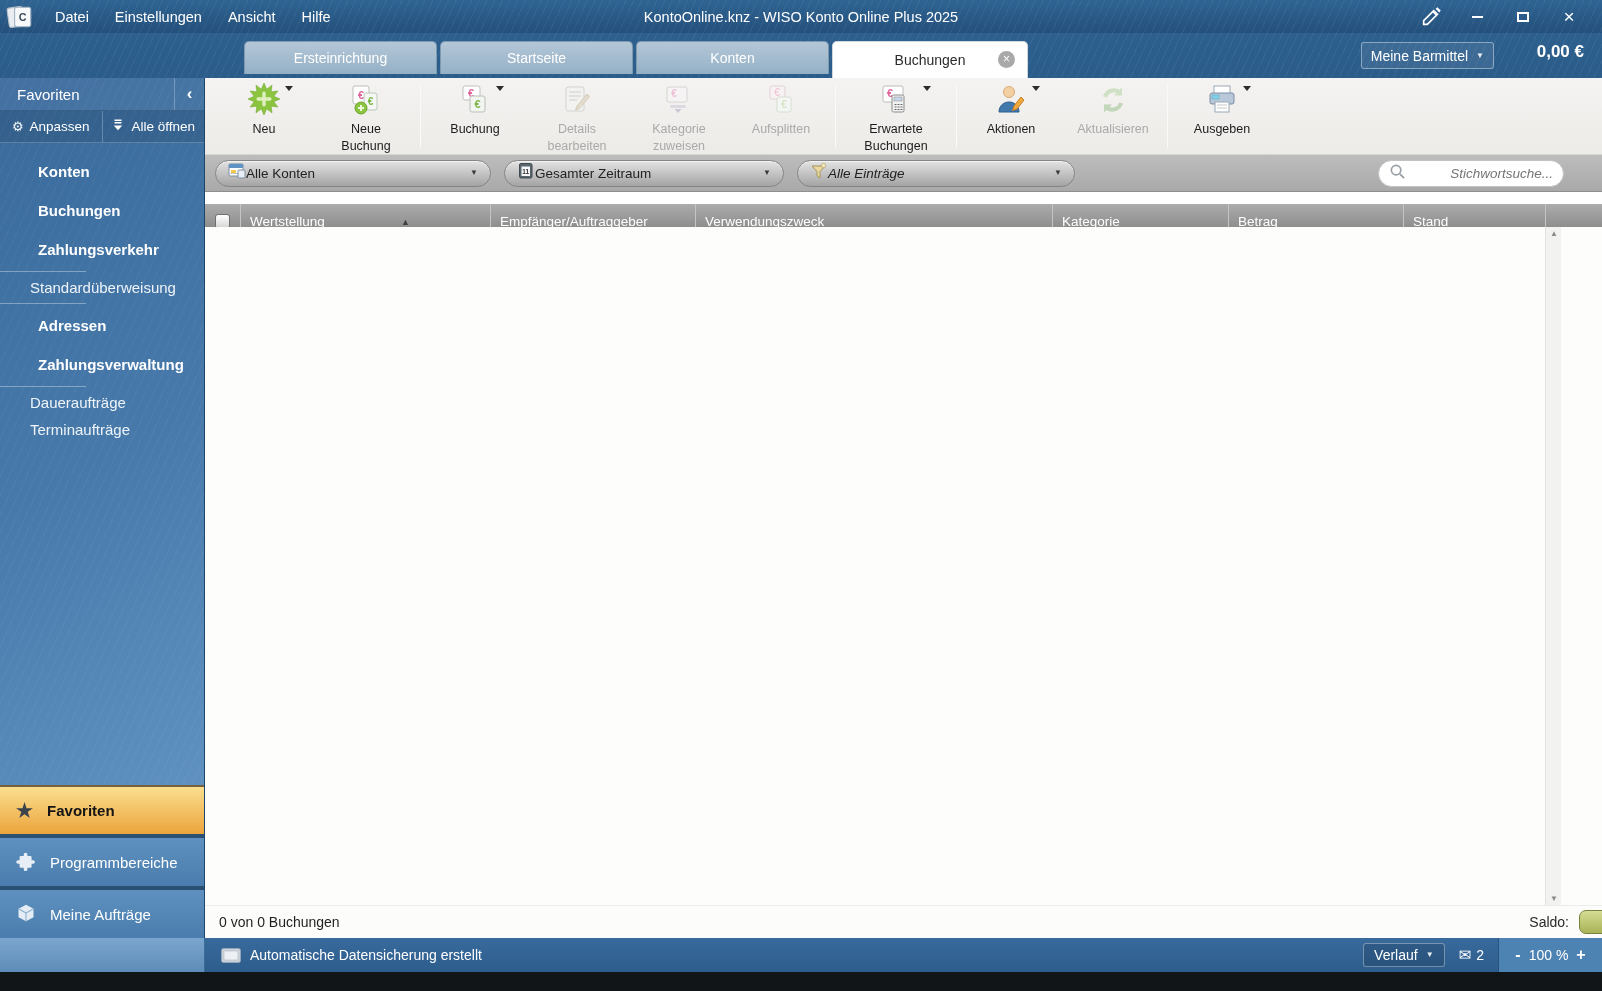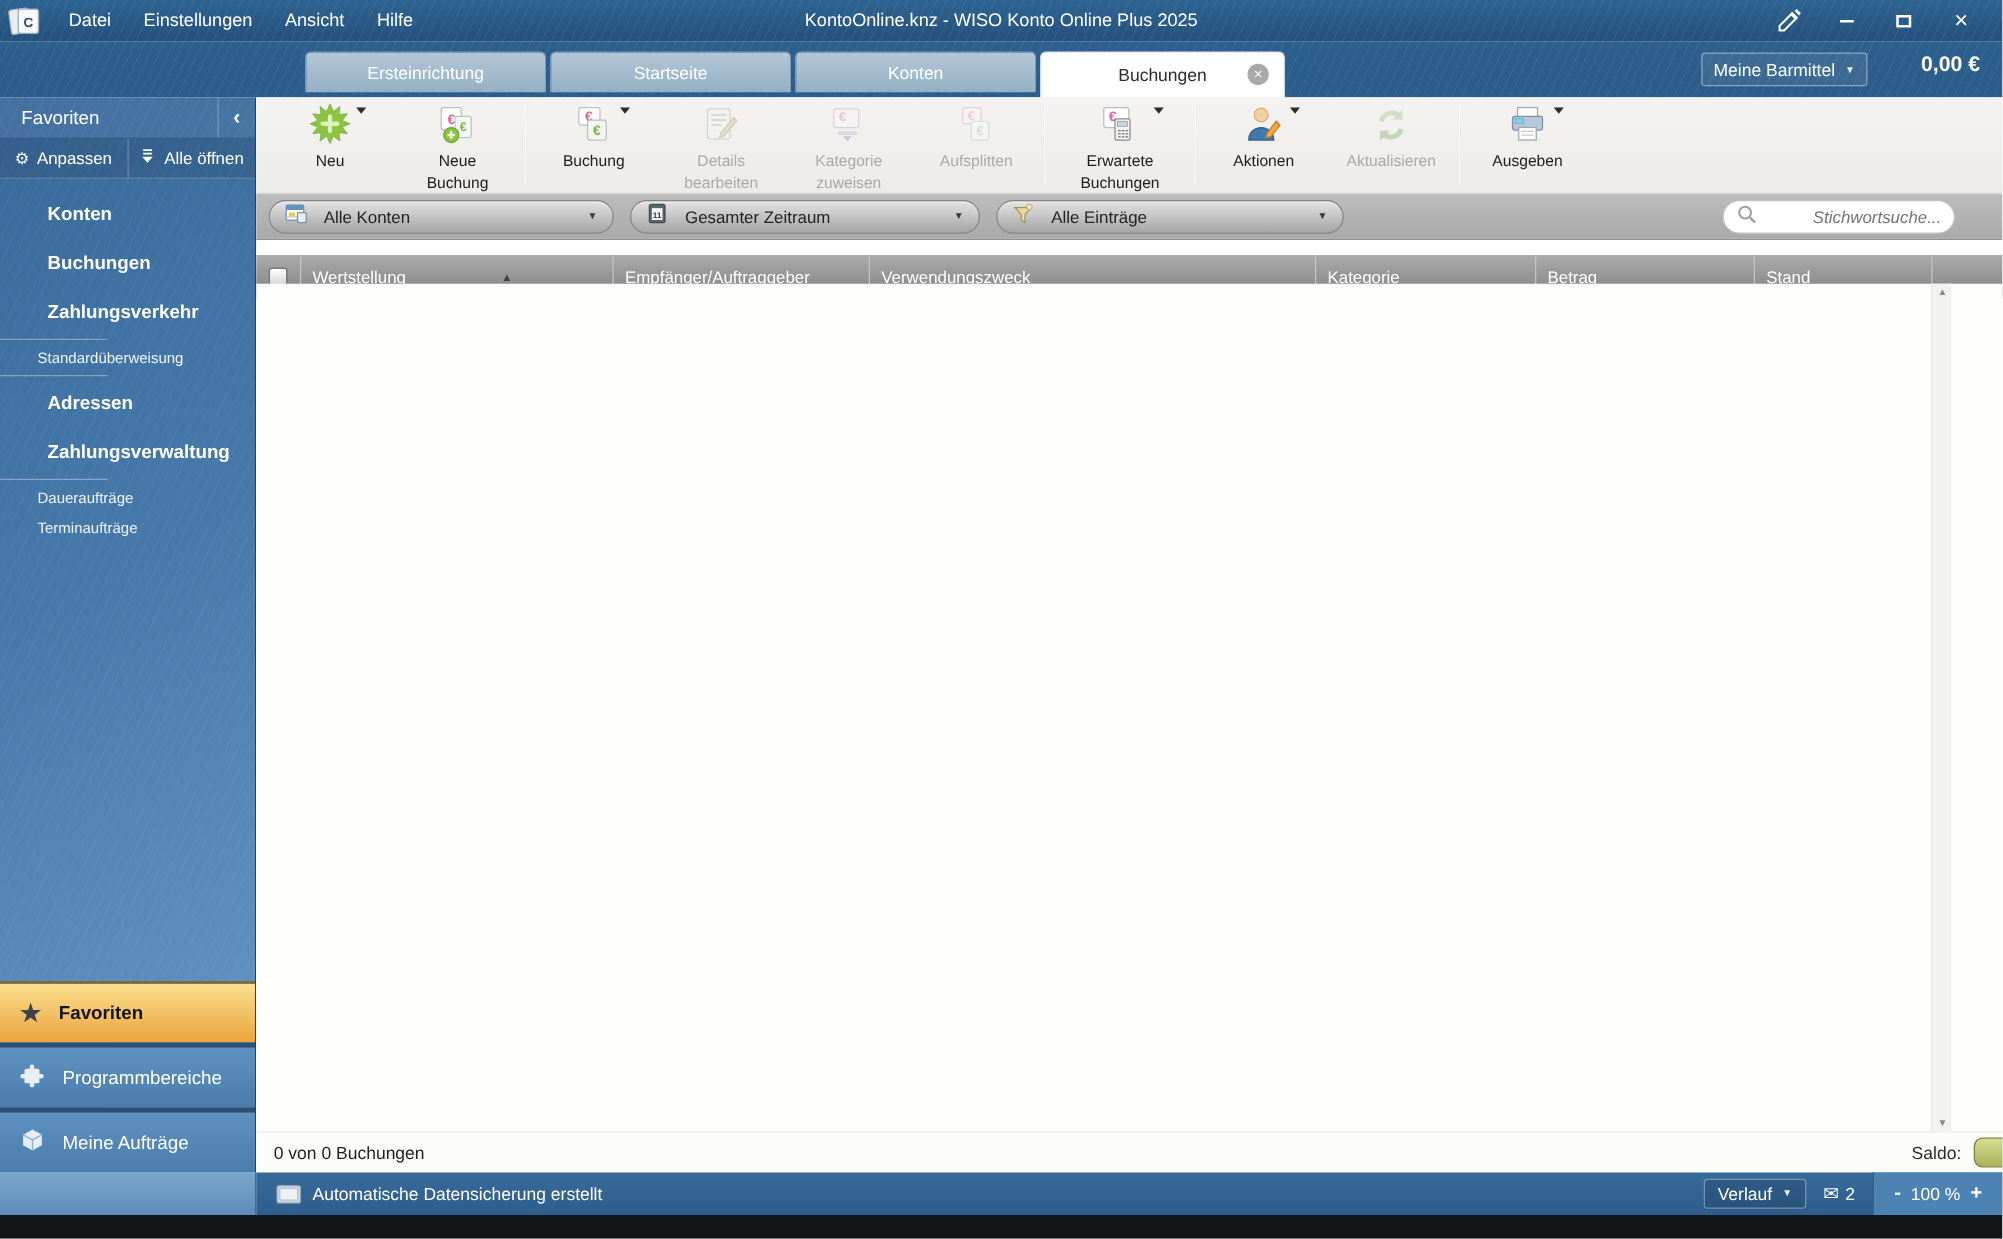--- a/index.html
+++ b/index.html
@@ -59,21 +59,21 @@
     color:#fff; font-size:17px; font-weight:bold; border-left:1px solid rgba(255,255,255,.25); }
   .sb-actions { position:relative; height:32px; display:flex;
     background:rgba(0,0,0,.10); border-bottom:1px solid rgba(255,255,255,.20); }
   .sb-action { flex:1; display:flex; align-items:center; justify-content:center; gap:6px;
     color:#fff; font-size:13.5px; }
   .sb-action + .sb-action { border-left:1px solid rgba(255,255,255,.25); }
   .sb-gear { font-size:13px; color:#f2f6fa; }
   .sb-list { position:relative; padding-top:9px; }
   .sb-item { color:#fff; cursor:default; }
   .sb-item.group { font-size:15px; font-weight:bold; padding:11px 10px 11px 38px; }
-  .sb-item.sub { font-size:12px; padding:5px 10px 5px 30px; color:#eef4f9; }
+  .sb-item.sub { font-size:15px; padding:5px 10px 5px 30px; color:#eef4f9; }
   .sb-sep { width:86px; height:1px; background:rgba(255,255,255,.35); margin:2px 0 2px 0; }
   .sb-bottom { position:absolute; left:0; bottom:0; width:100%; }
   .sb-nav { height:52px; display:flex; align-items:center; gap:14px; padding-left:16px;
     background:linear-gradient(to bottom,#5e91bf,#4a7dad); border-top:4px solid rgba(16,42,66,.55);
     color:#fff; font-size:15px; }
   .sb-nav.active { height:49px; background:linear-gradient(to bottom,#fadf8f,#eca43c);
     color:#141414; font-weight:bold; border-top:2px solid rgba(16,42,66,.55); }
   .sb-nav .star { font-size:19px; color:#3c434b; }
   .sb-nav svg { flex:0 0 auto; }
 
@@ -92,24 +92,24 @@
   .rb-btn.disabled .rb-label { color:#a9a9a9; }
   .rb-sep { width:1px; background:#d2d0cc; border-right:1px solid #fbfaf9; margin:6px 3px; }
   .rb-btn.wide { width:114px; }
 
   
   .filterbar { position:absolute; left:0; top:77px; width:1397px; height:37px;
     background:linear-gradient(to bottom,#bdbdbd,#a9a9a9); display:flex; align-items:center;
     border-bottom:1px solid #8f8f8f; }
   .pill { height:27px; border-radius:14px; border:1px solid #858585;
     background:linear-gradient(to bottom,#e3e3e3,#a4a4a4); display:flex; align-items:center;
-    gap:13px; padding:10px 12px; margin-left:10px; box-shadow:inset 0 1px 0 rgba(255,255,255,.6); }
+    gap:0; padding:10px 12px; margin-left:10px; box-shadow:inset 0 1px 0 rgba(255,255,255,.6); }
   .pill:first-child { margin-left:10px; }
   .pill-label { flex:1; font-size:13.5px; color:#222; }
-  .pill-1 { width:276px; } .pill-2 { width:280px; margin-left:13px; } .pill-3 { width:278px; margin-left:13px; }
+  .pill-1 { width:276px; } .pill-2 { width:280px; margin-left:13px; } .pill-3 { width:278px; margin-left:13px;font-style:italic; }
   .searchbox { position:absolute; right:38px; top:5px; width:186px; height:27px; border-radius:14px;
     background:#fff; border:1px solid #c2c2c2; display:flex; align-items:center; padding:0 10px; gap:7px; }
   .searchbox input { border:none; outline:none; width:100%; font-size:13.5px; font-style:italic;
     color:#c2410c; font-family:"Liberation Sans", sans-serif; background:transparent;text-align:right; }
 
   
   .thead { position:absolute; left:0; top:126px; width:1397px; height:35px; display:flex;
     background:linear-gradient(to bottom,#acacac,#7e7e7e); color:#fff; font-size:13.5px; }
   .th { display:flex; align-items:center; padding-left:9px; border-left:1px solid #c4c4c4; }
   .th:first-child { border-left:none; justify-content:center; padding-left:0; }

